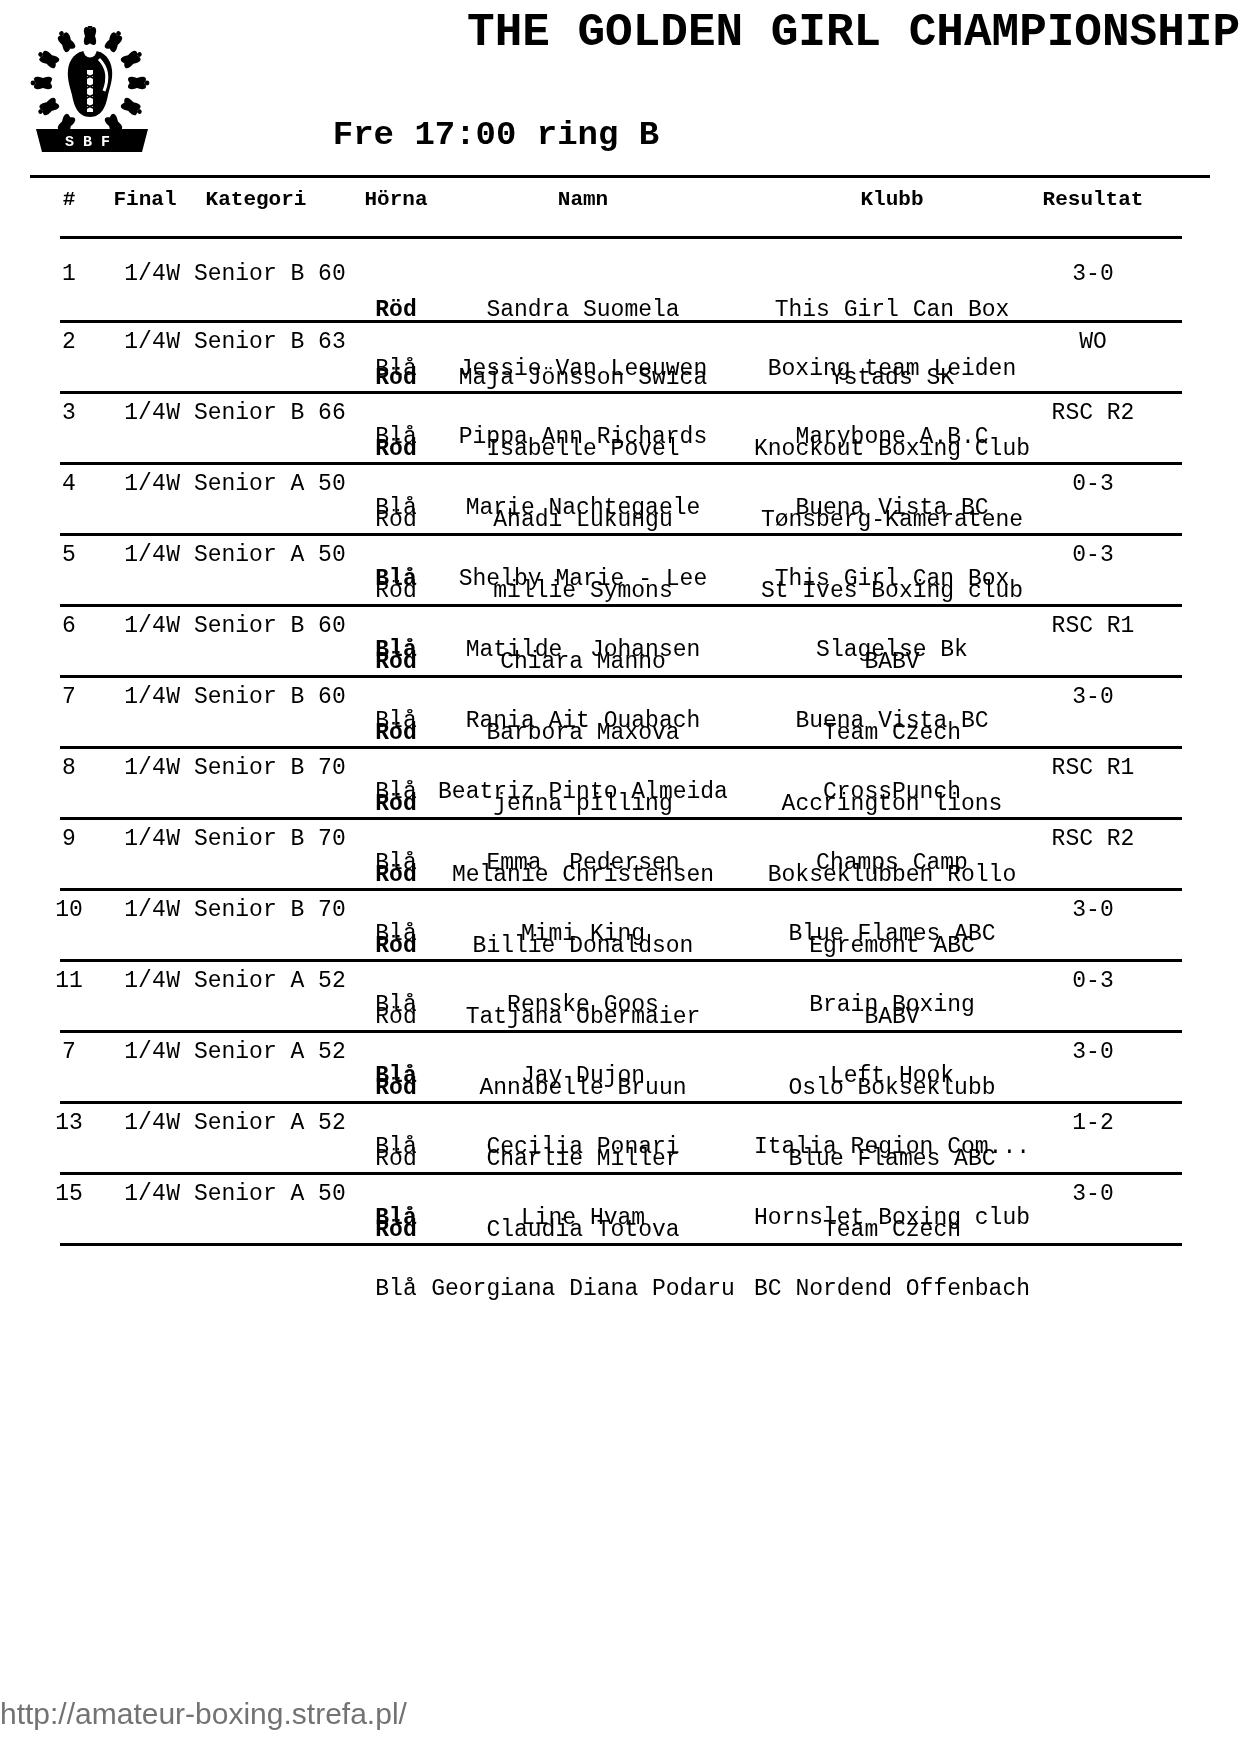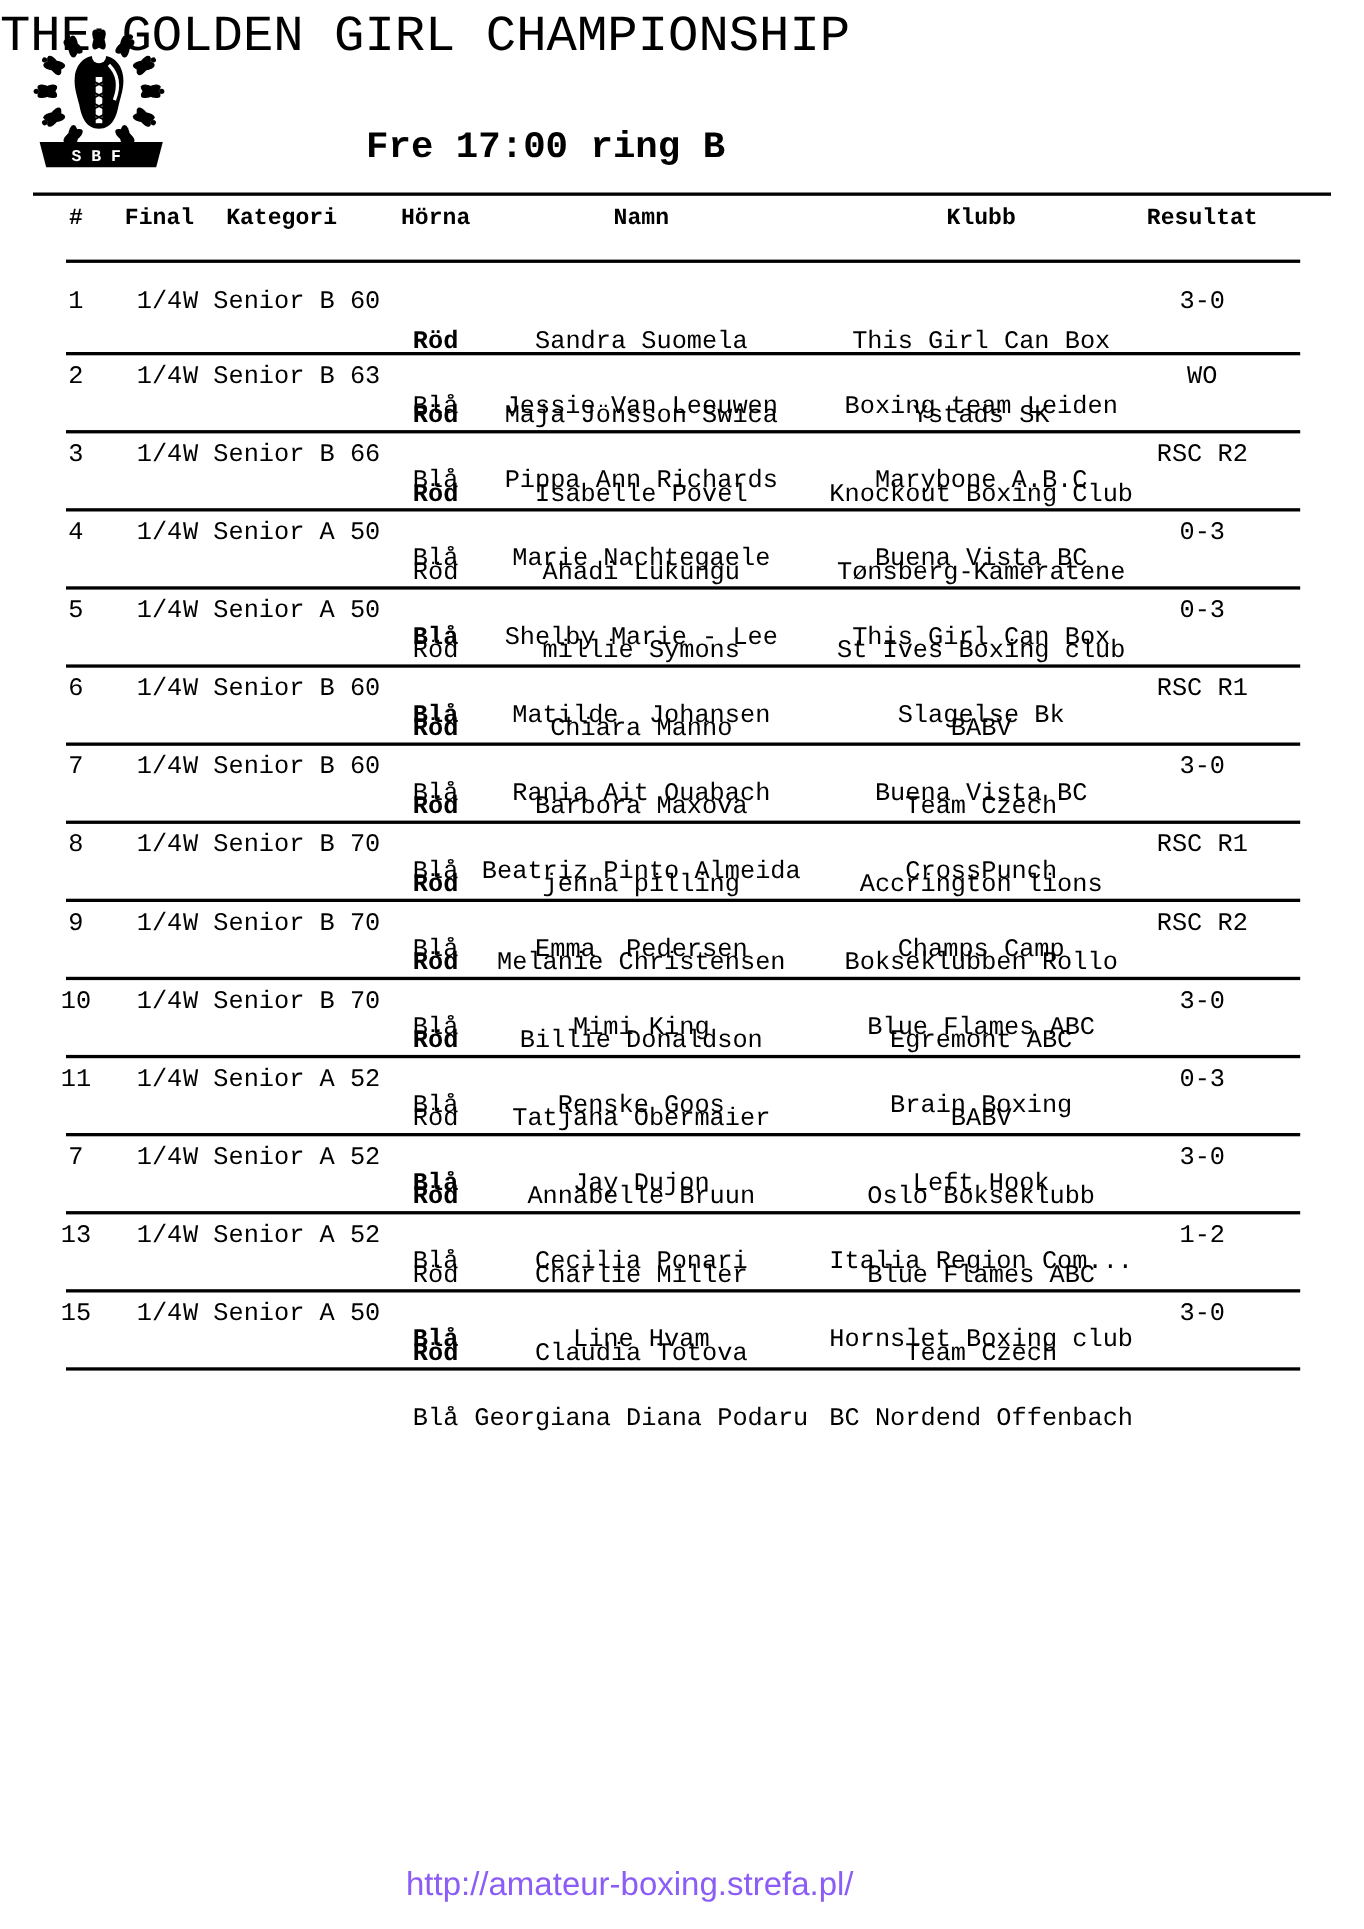--- a/index.html
+++ b/index.html
@@ -1,20 +1,20 @@
 <!DOCTYPE html>
 <html><head>
 <meta charset="utf-8">
 <style>
   html,body{margin:0;padding:0}
   body{width:1240px;height:1754px;background:#ffffff;position:relative;overflow:hidden;
        font-family:"Liberation Mono","DejaVu Sans Mono",monospace;color:#000}
   .page{position:absolute;inset:0}
-  .title{position:absolute;top:8px;left:0;width:1240px;text-align:left;
-         font-size:46px;font-weight:normal;line-height:50px;white-space:pre;letter-spacing:0}
+  .title{position:absolute;top:8px;left:0;width:1240px;text-align:right;
+         font-size:46px;font-weight:bold;line-height:50px;white-space:pre;letter-spacing:0}
   .subtitle{position:absolute;top:116px;left:0;width:992px;text-align:center;
             font-size:34px;font-weight:bold;line-height:38px;white-space:pre}
   .toprule{position:absolute;top:175px;left:30px;width:1180px;height:3px;background:#000}
   .thead{position:absolute;top:186px;left:0;width:1240px;height:28px;
          font-weight:bold;font-size:21px}
   .thead .hcell{position:absolute;top:0;height:28px;line-height:28px;text-align:center;white-space:pre}
   .h-num{left:40px;width:58px;text-align:right}
   .h-final{left:100px;width:90px}
   .h-kat{left:156px;width:200px}
   .h-horna{left:336px;width:120px}
@@ -29,23 +29,23 @@
   .l1,.l2{height:23px;line-height:23px;font-size:23px}
   .c-num{left:-20px;width:58px;text-align:right}
   .c-final{left:40px;width:90px}
   .c-kat{left:96px;width:200px}
   .c-horna{left:276px;width:120px}
   .c-namn{left:363px;width:320px}
   .c-klubb{left:672px;width:320px}
   .c-res{left:933px;width:200px}
   .win{font-weight:bold}
   .logo{position:absolute;left:28px;top:26px;width:128px;height:130px}
-  .footer-url{position:absolute;top:1697px;left:0;width:1145px;text-align:center;
+  .footer-url{position:absolute;top:1697px;left:0;width:1145px;text-align:left;
               font-family:"Liberation Sans",sans-serif;font-size:30px;line-height:34px;
-              color:#8b5cf6;text-decoration:none;display:block}
+              color:#737373;text-decoration:none;display:block}
 </style>
 </head>
 <body>
 
 <div class="page">
 
   <svg class="logo" viewBox="0 0 128 130" xmlns="http://www.w3.org/2000/svg">
     <defs>
       <g id="lf" fill="#000">
         <ellipse cx="0" cy="0" rx="4.5" ry="10" transform="rotate(-28)"></ellipse>

